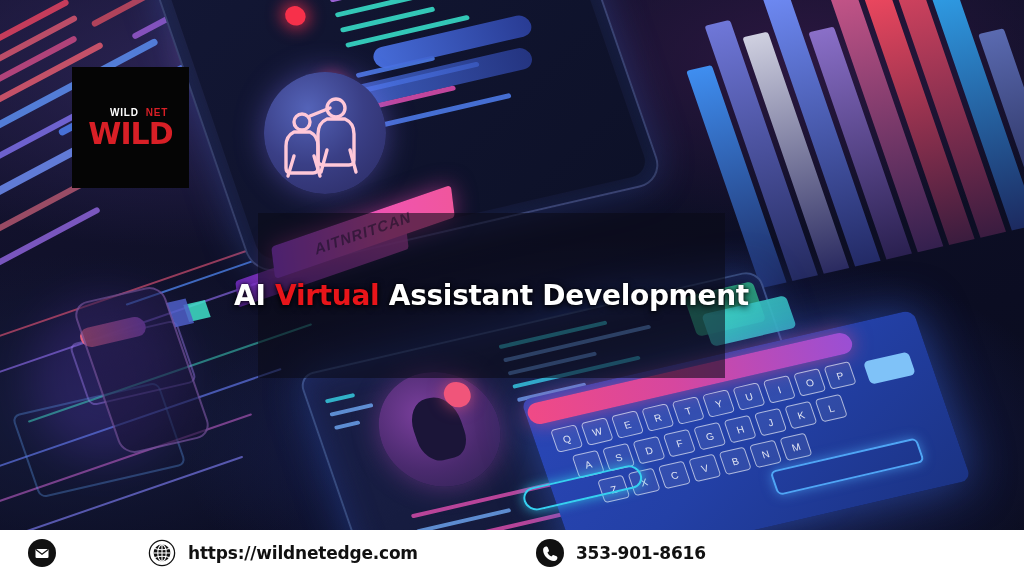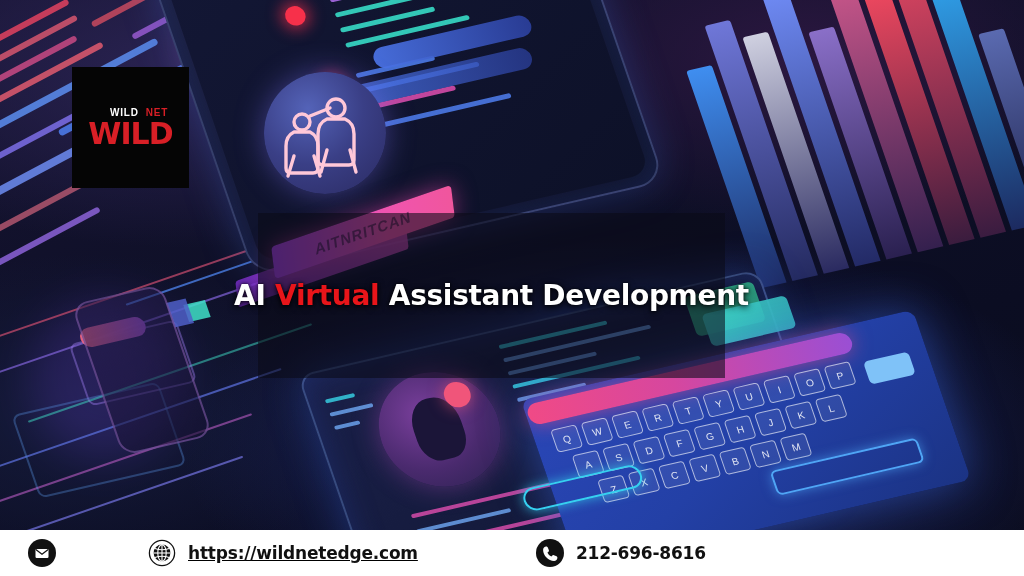--- a/index.html
+++ b/index.html
@@ -195,21 +195,21 @@
   .h-accent{ color:#e8151a; }
 
   
   .footer{
     position:absolute; left:0; bottom:0; width:1024px; height:46px;
     background:#ffffff;
     display:flex; align-items:center;
   }
   .f-item{ display:flex; align-items:center; gap:12px; }
   .f-item.email{ margin-left:28px; }
-  .f-item.web{ margin-left:92px;text-decoration:underline; }
+  .f-item.web{ margin-left:92px; }
   .f-item.phone{ margin-left:118px; }
   .f-text{ color:#111111; font-weight:bold; font-size:17px; letter-spacing:-.2px;
            font-family:"DejaVu Sans", sans-serif; }
   .f-icon{ width:28px; height:28px; display:block; flex:0 0 auto; }
 </style>
 </head>
 <body>
 
 <div class="banner">
 
@@ -404,17 +404,17 @@
         </g>
       </svg>
       <span class="f-text">https://wildnetedge.com</span>
     </div>
 
     <div class="f-item phone">
       <svg class="f-icon" viewBox="0 0 28 28">
         <circle cx="14" cy="14" r="14" fill="#111111"></circle>
         <path d="M10.2 7.6 c1 0 1.4.5 1.8 1.5 l.8 2 c.3.8.1 1.3-.5 1.8 l-.9.7 c.9 1.9 2.1 3.1 4 4 l.7-.9 c.5-.6 1-.8 1.8-.5 l2 .8 c1 .4 1.5.8 1.5 1.8 0 1.8-1.5 3.2-3.3 3.2 -5.6 0-11-5.4-11-11 0-1.8 1.4-3.4 3.1-3.4 z" fill="#ffffff"></path>
       </svg>
-      <span class="f-text">212-696-8616</span>
+      <span class="f-text">353-901-8616</span>
     </div>
 
   </div>
 </div>
 
 </body></html>

